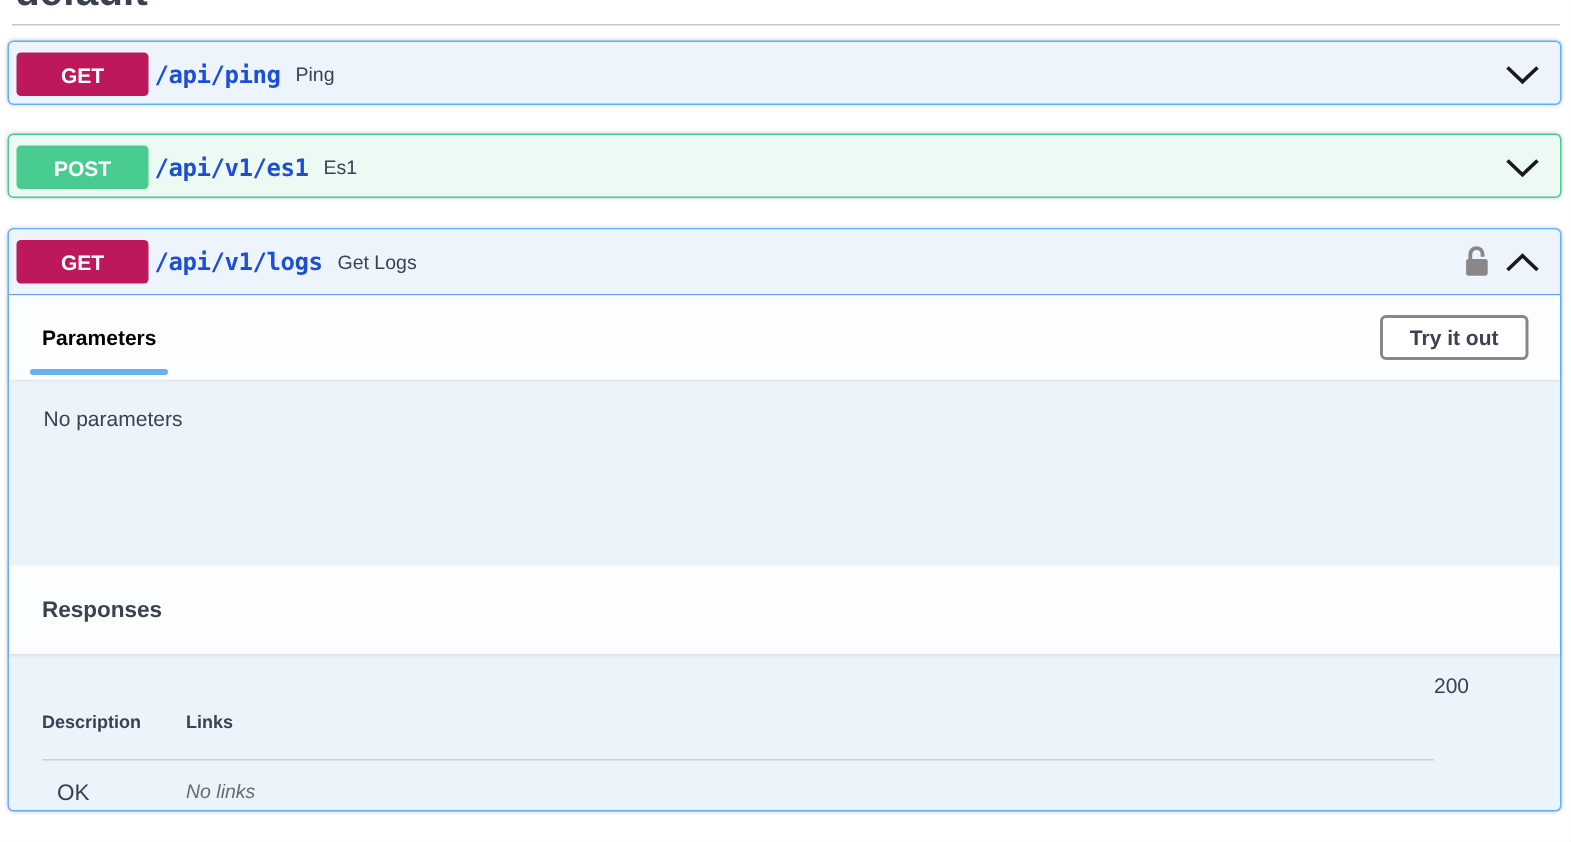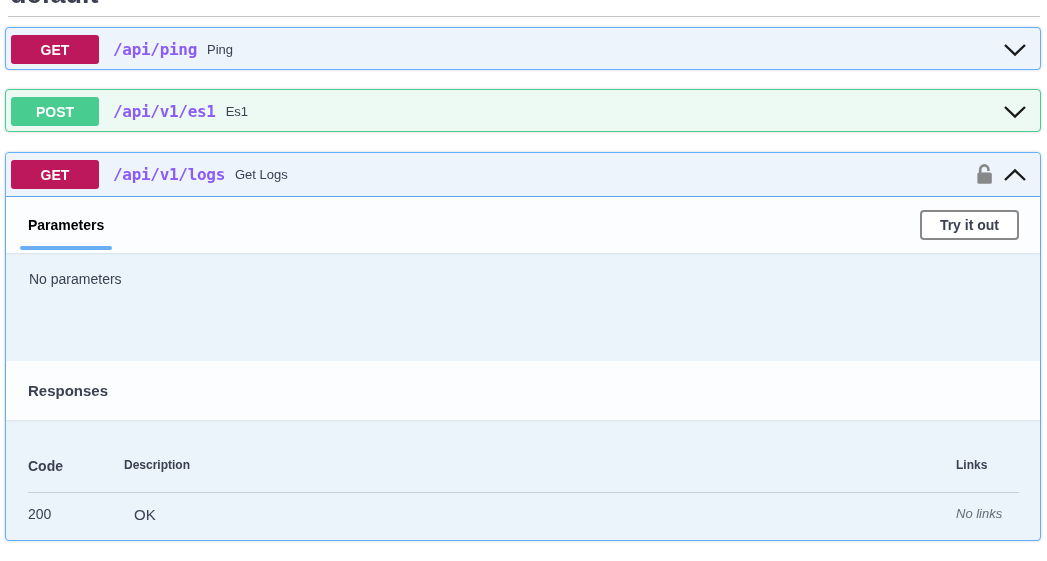--- a/index.html
+++ b/index.html
@@ -34,22 +34,22 @@
 
   .badge {
     width:88px; height:29px; border-radius:3px; flex:0 0 auto;
     display:flex; align-items:center; justify-content:center;
     color:#fff; font-size:14px; font-weight:bold;
   }
   .badge.get  { background:#be185d; }
   .badge.post { background:#49cc90; }
 
   .path {
-    margin-left:14px; font-family:"DejaVu Sans Mono","Liberation Mono",monospace;
-    font-size:16px; font-weight:bold; color:#8b5cf6; letter-spacing:-0.3px;
+    margin-left:4px; font-family:"DejaVu Sans Mono","Liberation Mono",monospace;
+    font-size:16px; font-weight:bold; color:#1d4ed8; letter-spacing:-0.3px;
   }
   .desc { margin-left:10px; font-size:13px; color:#3b4151; }
   .spacer { flex:1; }
 
   .icon { display:flex; align-items:center; }
   .lock-icon { margin-right:9px; }
 
   
   .opblock.expanded { background:#ebf3fb; }
   .section-header {
@@ -61,21 +61,21 @@
   .tab-item { position:relative; padding:0 8px; font-size:14px; font-weight:bold; color:#000000; cursor:pointer; }
   .tab-item::after {
     content:""; position:absolute; left:0; right:0; top:29px; height:4px;
     background:#6aaef3; border-radius:2px;
   }
   .try-out {
     height:30px; padding:0 18px; background:#fff; border:2px solid #888;
     border-radius:4px; font-family:"Liberation Sans",sans-serif;
     font-size:14px; font-weight:bold; color:#3b4151; cursor:pointer;
   }
-  .params-body { height:108px; padding:18px 0 0 23px; font-size:14px; color:#3b4151; }
+  .params-body { height:124px; padding:18px 0 0 23px; font-size:14px; color:#3b4151; }
   .responses-header { height:59px; padding:0 21px 0 22px; font-size:15px; font-weight:bold; }
   .responses-body { height:129px; padding:0 21px 0 22px; }
 
   .rtable { display:grid; grid-template-columns:96px 1fr 63px; }
   .rtable .hcell {
     padding:38px 0 18px 0; border-bottom:1px solid rgba(59,65,81,.2);
     font-weight:bold; font-size:12px; color:#3b4151;
   }
   .rtable .hcell.code { font-size:14px; }
   .rtable .dcell { padding-top:13px; font-size:14px; color:#3b4151; }
@@ -147,21 +147,20 @@
     <div class="params-body">
       <span>No parameters</span>
     </div>
 
     <div class="section-header responses-header">
       <span>Responses</span>
     </div>
 
     <div class="responses-body">
       <div class="rtable">
-        <div class="hcell code">Code</div>
         <div class="hcell">Description</div>
         <div class="hcell">Links</div>
 
         <div class="dcell">200</div>
         <div class="dcell desc">OK</div>
         <div class="dcell links">No links</div>
       </div>
     </div>
   </div>
 

